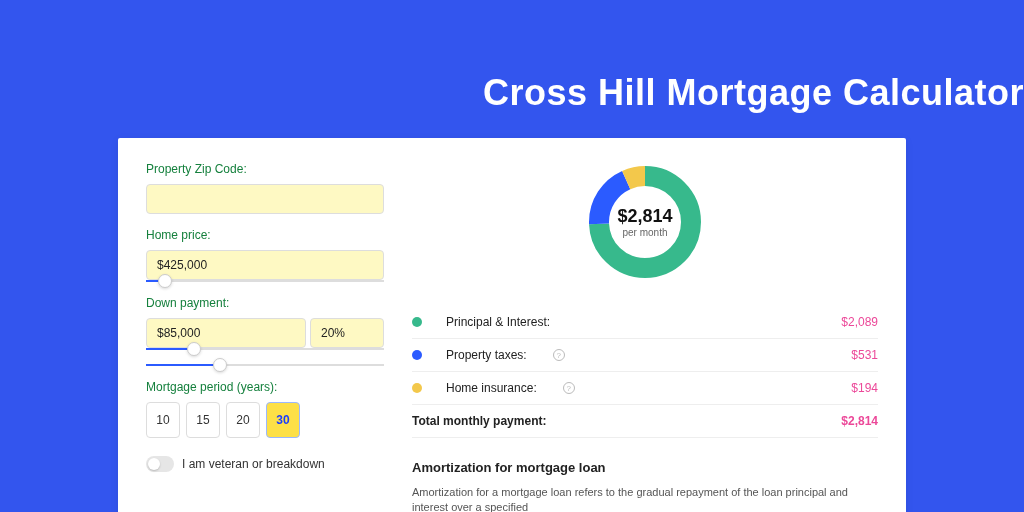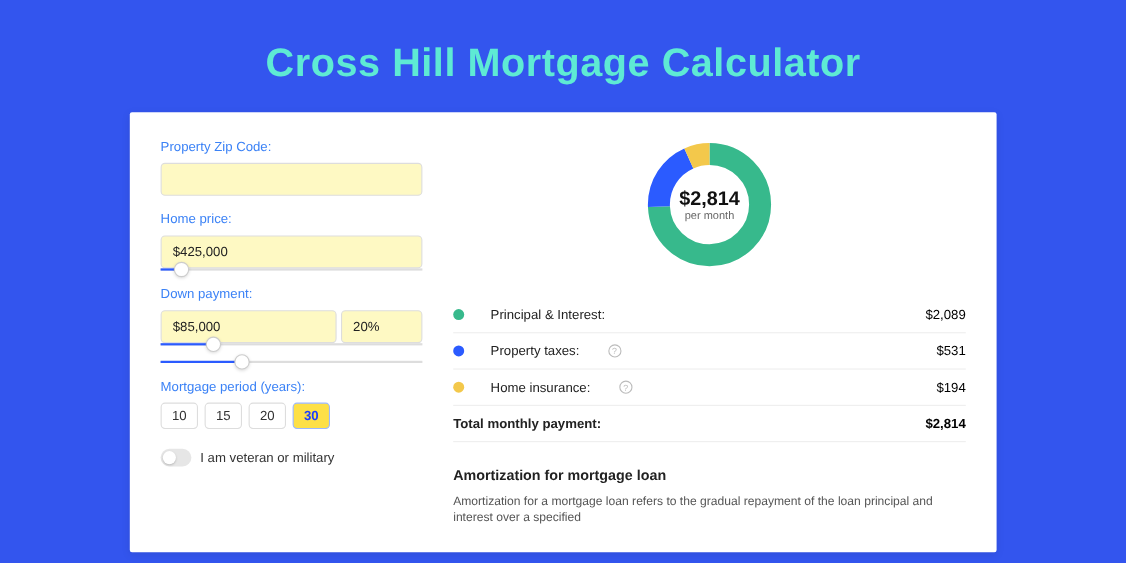--- a/index.html
+++ b/index.html
@@ -1,32 +1,32 @@
 <!DOCTYPE html>
 <html><head>
 <meta charset="utf-8">
 <style>
 * { box-sizing: border-box; margin: 0; padding: 0; font-family: -apple-system, BlinkMacSystemFont, "Segoe UI", Helvetica, Arial, sans-serif; }
 html, body { width: 1024px; height: 512px; overflow: hidden; }
 body { background: #3355ee; }
-.page-title { text-align: center; color: #5eead4; font-size: 36px; font-weight: 700; padding: 36px 0 24px; letter-spacing: 0.5px; }
+.page-title { text-align: right; color: #ffffff; font-size: 36px; font-weight: 700; padding: 72px 0 24px; letter-spacing: 0.5px; }
 .card { width: 788px; margin: 0 auto; background: #fff; border-radius: 2px; padding: 24px 28px 0; display: flex; gap: 28px; box-shadow: 0 2px 8px rgba(0,0,0,.08); min-height: 400px; }
 .left { width: 238px; flex: 0 0 238px; }
 .right { flex: 1; }
-.form-label { font-size: 12px; color: #3b82f6; margin-bottom: 8px; display: block; }
+.form-label { font-size: 12px; color: #15803d; margin-bottom: 8px; display: block; }
 .form-row { margin-bottom: 14px; position: relative; }
 .input { width: 100%; height: 30px; border: 1px solid #ddd; border-radius: 4px; padding: 0 10px; font-size: 12px; color: #222; background: #fef9c3; }
 .slider-track { position: relative; height: 2px; background: #ddd; margin-top: 0; }
 .slider-fill { position: absolute; left: 0; top: 0; height: 2px; background: #2b5bff; }
 .slider-thumb { position: absolute; top: -6px; width: 14px; height: 14px; background: #fff; border: 1px solid #ccc; border-radius: 50%; box-shadow: 0 1px 3px rgba(0,0,0,.15); transform: translateX(-50%); }
 .dp-row { display: flex; gap: 4px; }
 .dp-row .input:first-child { flex: 1; }
 .dp-row .input.pct { width: 74px; flex: 0 0 74px; }
 .period-row { display: flex; gap: 6px; margin-top: 4px; }
-.period-btn { width: 34px; height: 24px; border: 1px solid #ddd; border-radius: 4px; background: #fff; font-size: 12px; color: #333; display: flex; align-items: center; justify-content: center; cursor: pointer; }
+.period-btn { width: 34px; height: 36px; border: 1px solid #ddd; border-radius: 4px; background: #fff; font-size: 12px; color: #333; display: flex; align-items: center; justify-content: center; cursor: pointer; }
 .period-btn.active { background: #fde047; border-color: #9bb8ff; color: #1a3cff; font-weight: 600; }
 .toggle-row { display: flex; align-items: center; gap: 8px; margin-top: 18px; }
 .toggle { width: 28px; height: 16px; background: #e6e6e6; border-radius: 10px; position: relative; }
 .toggle::after { content: ""; position: absolute; left: 2px; top: 2px; width: 12px; height: 12px; background: #fff; border-radius: 50%; box-shadow: 0 1px 2px rgba(0,0,0,.2); }
 .toggle-label { font-size: 12px; color: #333; }
 .section-title { font-size: 13px; font-weight: 700; color: #222; margin-bottom: 18px; }
 .donut-wrap { display: flex; justify-content: center; margin-bottom: 24px; }
 .donut { position: relative; width: 120px; height: 120px; }
 .donut svg { transform: rotate(-90deg); }
 .donut-center { position: absolute; inset: 0; display: flex; flex-direction: column; align-items: center; justify-content: center; }
@@ -35,21 +35,21 @@
 .legend { }
 .legend-row { display: flex; align-items: center; justify-content: space-between; padding: 9px 0; border-bottom: 1px solid #eee; font-size: 12px; }
 .legend-row.total { font-weight: 700; }
 .legend-left { display: flex; align-items: center; gap: 24px; }
 .dot { width: 10px; height: 10px; border-radius: 50%; flex: 0 0 10px; }
 .dot.green { background: #37b98c; }
 .dot.blue { background: #2b5bff; }
 .dot.yellow { background: #f3c84b; }
 .legend-label { color: #222; }
 .info-icon { width: 12px; height: 12px; border: 1px solid #bbb; border-radius: 50%; color: #bbb; font-size: 8px; display: inline-flex; align-items: center; justify-content: center; margin-left: 2px; }
-.legend-val { color: #000000; }
+.legend-val { color: #ec4899; }
 .amort-title { font-size: 13px; font-weight: 700; color: #222; margin-top: 22px; margin-bottom: 10px; }
 .amort-text { font-size: 11px; color: #555; line-height: 1.4; }
 </style>
 </head>
 <body>
 
 <h1 class="page-title">Cross Hill Mortgage Calculator</h1>
 
 <div class="card">
   <div class="left">
@@ -92,21 +92,21 @@
       <div class="period-row">
           <div class="period-btn">10</div>
           <div class="period-btn">15</div>
           <div class="period-btn">20</div>
           <div class="period-btn active">30</div>
         </div>
     </div>
 
     <div class="toggle-row">
       <div class="toggle"></div>
-      <span class="toggle-label">I am veteran or military</span>
+      <span class="toggle-label">I am veteran or breakdown</span>
     </div>
 
   </div>
 
   <div class="right">
 
     <div class="donut-wrap">
       <div class="donut">
         <svg width="120" height="120" viewBox="0 0 120 120">
           <circle cx="60" cy="60" r="46" fill="none" stroke="#37b98c" stroke-width="20" stroke-dasharray="214.6 289"></circle>

